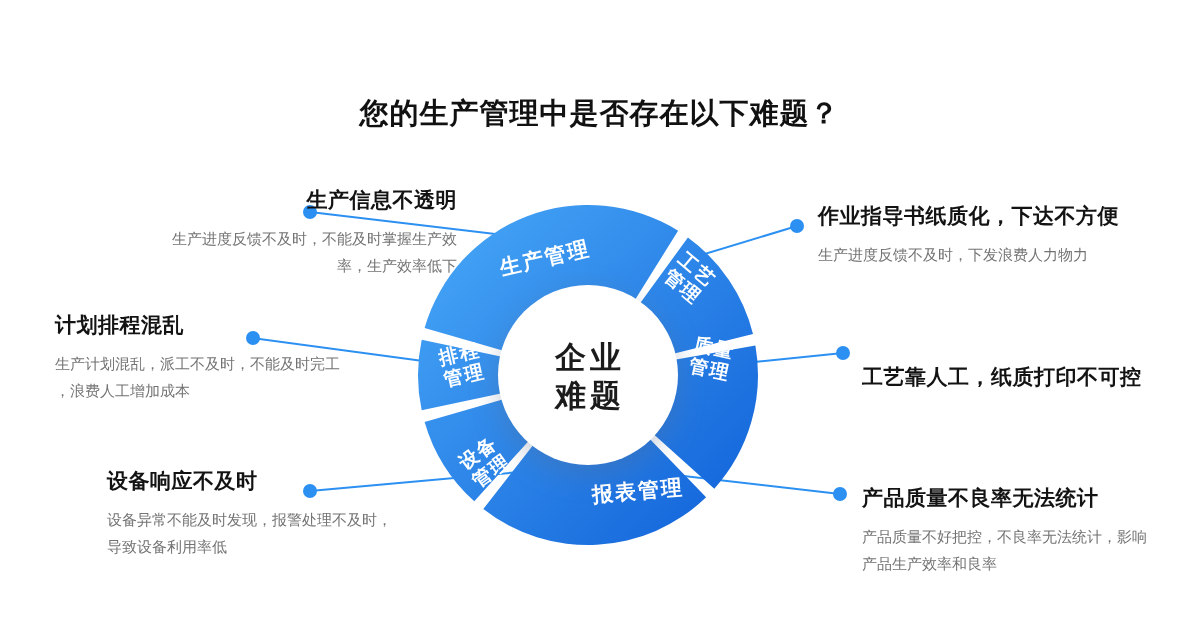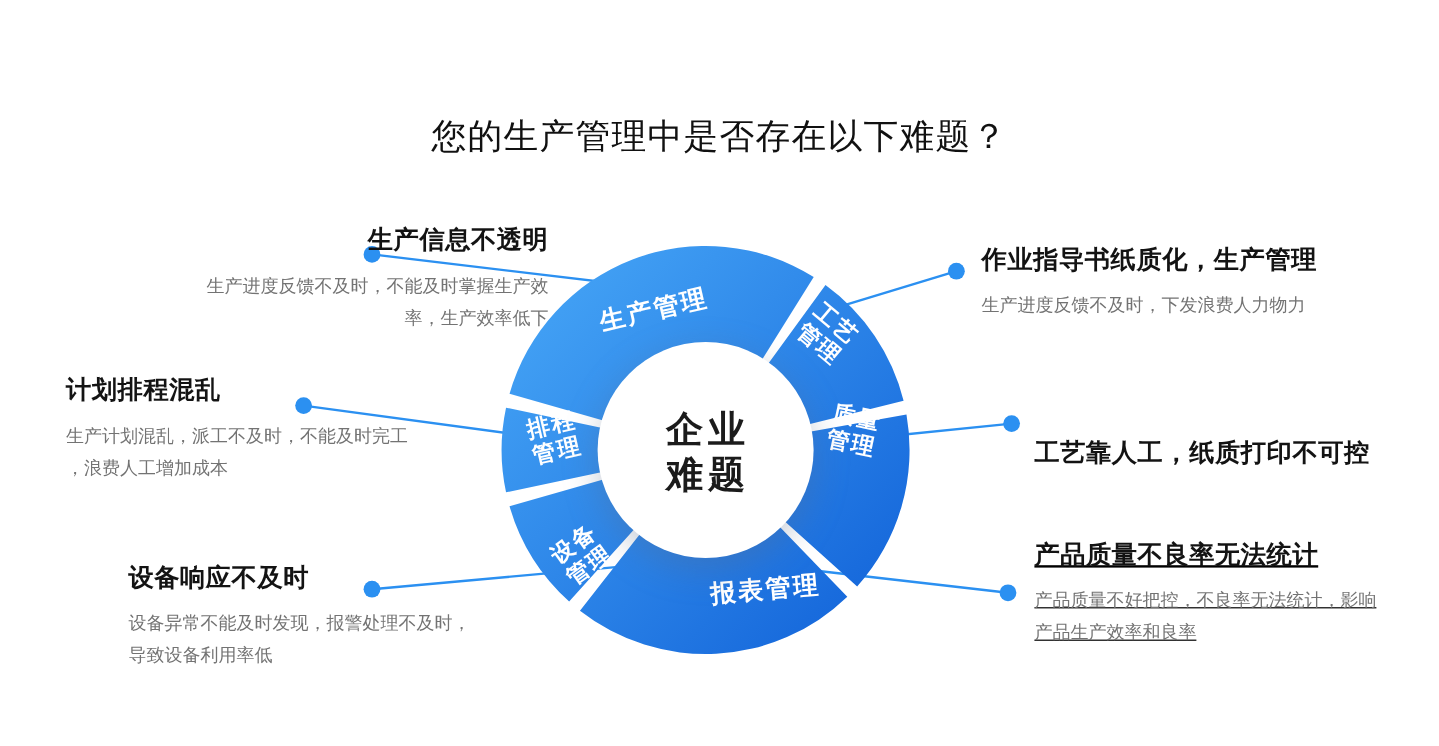--- a/index.html
+++ b/index.html
@@ -14,21 +14,21 @@
     overflow: hidden;
   }
 
   .page-title {
     position: absolute;
     top: 94px;
     left: 0;
     width: 100%;
     text-align: center;
     font-size: 29px;
-    font-weight: 400;
+    font-weight: 700;
     color: #111111;
     letter-spacing: 1px;
   }
 
   .svg-layer {
     position: absolute;
     inset: 0;
     width: 1199px;
     height: 622px;
   }
@@ -47,21 +47,21 @@
     color: #737373;
     line-height: 1.8;
     white-space: pre-line;
   }
 
   .item-l1 { left: 107px; top: 186px; width: 350px; text-align: right; }
   .item-l2 { left: 55px;  top: 311px; width: 350px; }
   .item-l3 { left: 107px; top: 467px; width: 350px; }
   .item-r1 { left: 818px; top: 202px; width: 365px; }
   .item-r2 { left: 862px; top: 341px; width: 330px; margin-top: 22px; }
-  .item-r3 { left: 862px; top: 448px; width: 330px; text-decoration: underline; }
+  .item-r3 { left: 862px; top: 484px; width: 330px; }
 
   .seg-label {
     fill: #ffffff;
     font-family: "Liberation Sans", "DejaVu Sans", sans-serif;
     font-weight: 700;
     letter-spacing: 2px;
   }
   .seg-label-lg { font-size: 21px; }
   .seg-label-sm { font-size: 19px; }
 
@@ -157,21 +157,21 @@
 导致设备利用率低</p>
   </div>
 
   <div class="item item-l2">
     <h3>计划排程混乱</h3>
     <p>生产计划混乱，派工不及时，不能及时完工
 ，浪费人工增加成本</p>
   </div>
 
   <div class="item item-r1">
-    <h3>作业指导书纸质化，生产管理</h3>
+    <h3>作业指导书纸质化，下达不方便</h3>
     <p>生产进度反馈不及时，下发浪费人力物力</p>
   </div>
 
   <div class="item item-r2">
     <h3>工艺靠人工，纸质打印不可控</h3>
   </div>
 
   <div class="item item-r3">
     <h3>产品质量不良率无法统计</h3>
     <p>产品质量不好把控，不良率无法统计，影响

